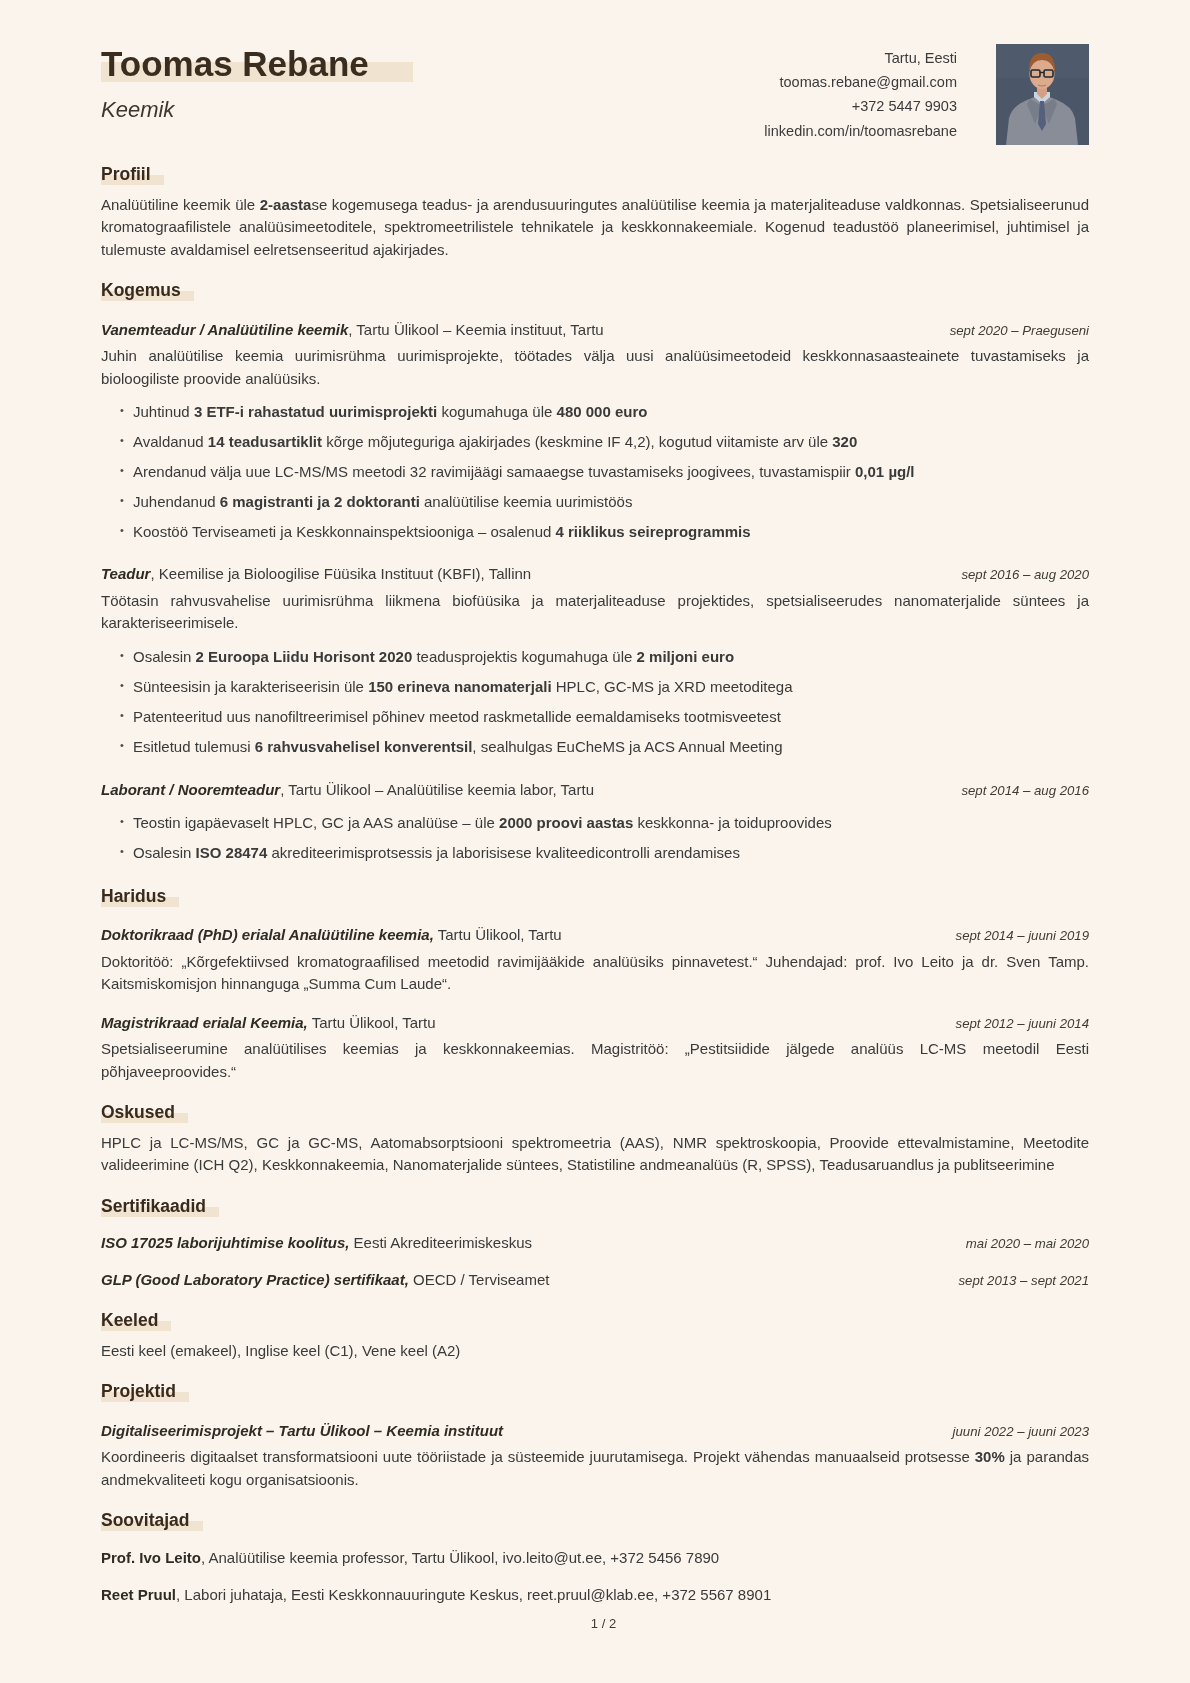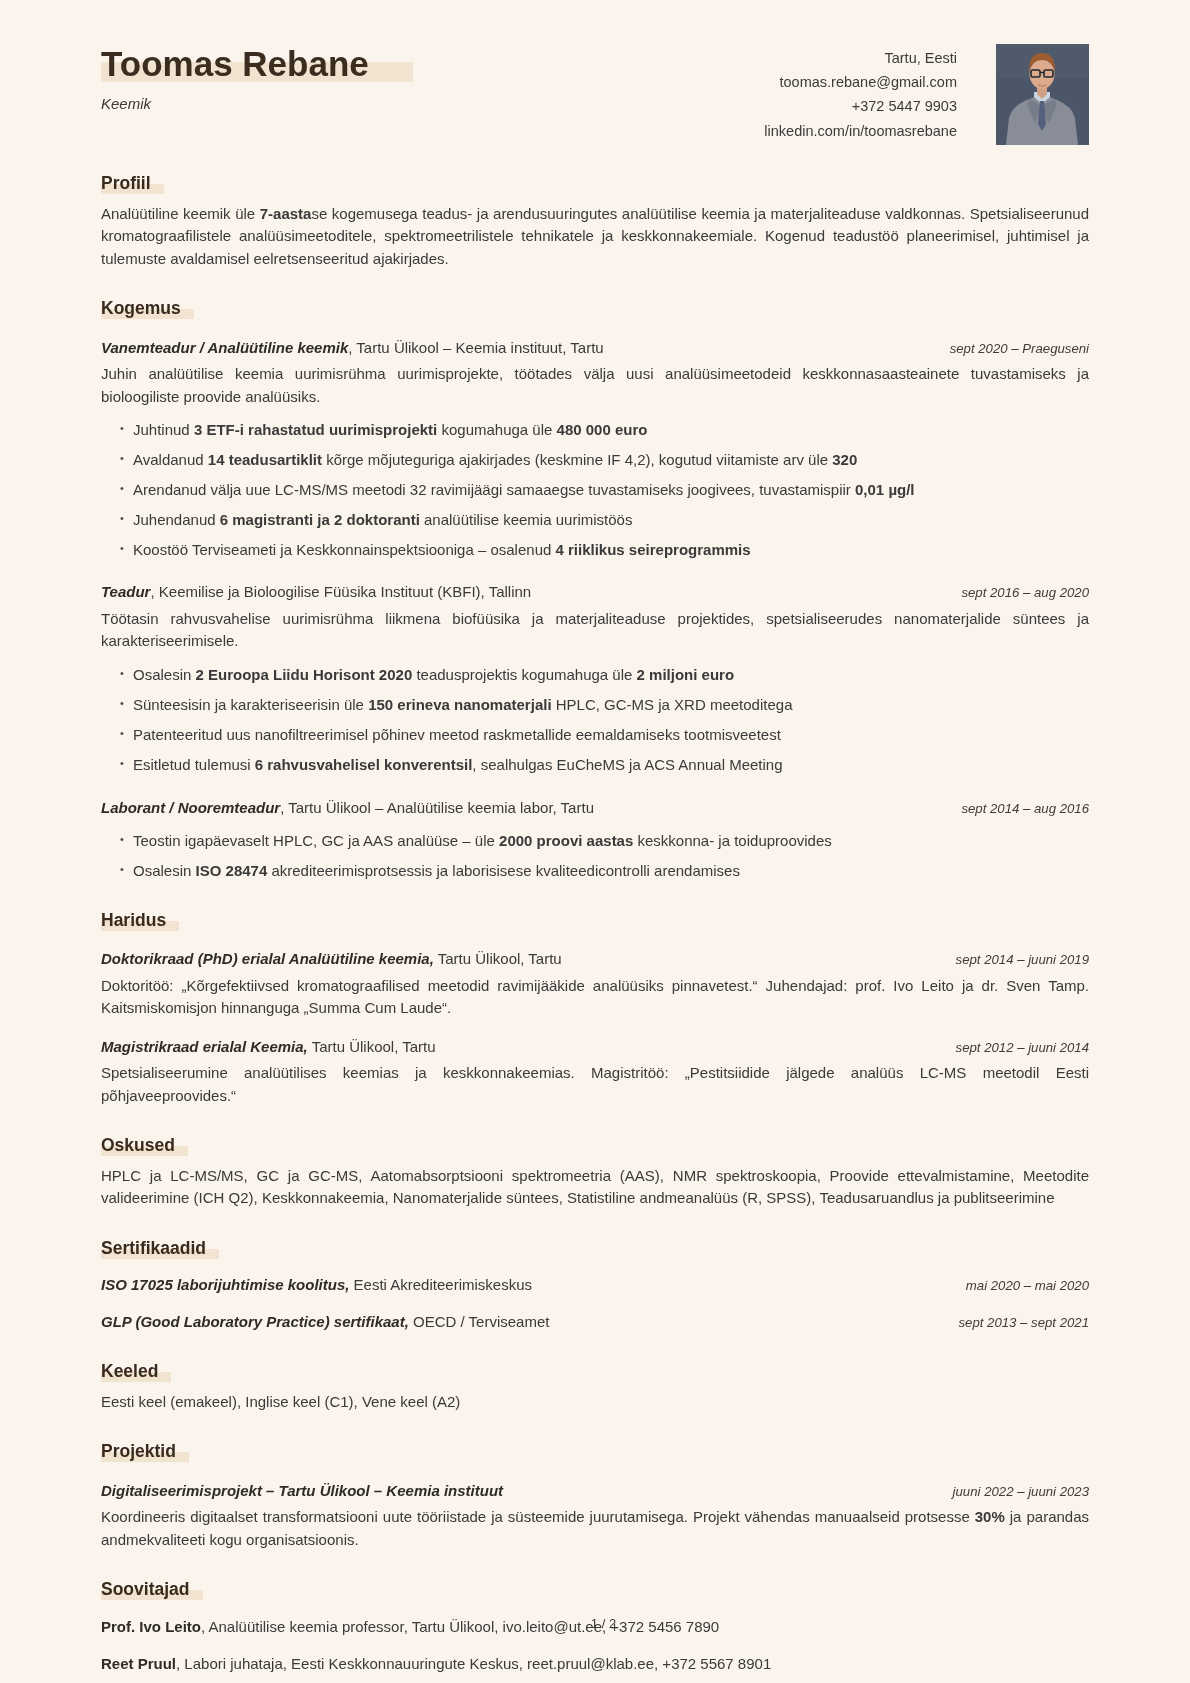--- a/index.html
+++ b/index.html
@@ -10,26 +10,26 @@
     font-size:15px;line-height:1.5;padding:44px 45px 40px;overflow:hidden;
   }
   b{font-weight:700;}
   
   .header{display:flex;justify-content:space-between;align-items:flex-start;}
   .name{
     display:inline-block;margin:0;font-size:35px;font-weight:700;color:#3a2c1e;line-height:1.15;
     background:linear-gradient(to bottom,transparent 46%,#f0e3d0 46%,#f0e3d0 96%,transparent 96%);
     padding-right:44px;
   }
-  .subtitle{font-style:italic;font-size:15px;color:#3c382f;margin-top:9px;}
+  .subtitle{font-style:italic;font-size:22px;color:#3c382f;margin-top:9px;}
   .header-right{display:flex;align-items:flex-start;gap:39px;}
   .contact{text-align:right;font-size:14.5px;line-height:1.67;color:#3b3b3b;margin-top:2px;}
   .photo{width:93px;height:101px;flex:none;display:block;}
   
-  .section{margin-top:27px;}
+  .section{margin-top:18px;}
   .section-heading{
     display:inline-block;margin:0;font-size:17.5px;font-weight:700;color:#392a1c;line-height:1.3;
     background:linear-gradient(to bottom,transparent 52%,#f0e3d0 52%,#f0e3d0 94%,transparent 94%);
     padding-right:13px;
   }
   .para{margin:7px 0 0;text-align:justify;}
   
   .entry{margin-top:16px;}
   .entry-row{display:flex;justify-content:space-between;align-items:baseline;}
   .role{font-weight:700;font-style:italic;color:#2f2b25;}
@@ -76,21 +76,21 @@
         <path d="M42 41 Q46 43 50 41" stroke="#b4795d" stroke-width="1.2" fill="none"></path>
         <rect x="35" y="26" width="9" height="7" rx="1.5" fill="none" stroke="#23272e" stroke-width="1.6"></rect>
         <rect x="48" y="26" width="9" height="7" rx="1.5" fill="none" stroke="#23272e" stroke-width="1.6"></rect>
         <line x1="44" y1="28.5" x2="48" y2="28.5" stroke="#23272e" stroke-width="1.4"></line>
       </svg>
     </div>
   </div>
 
   <div class="section">
     <h2 class="section-heading">Profiil</h2>
-    <p class="para"><span>Analüütiline keemik üle </span><b>7-aasta</b><span>se kogemusega teadus- ja arendusuuringutes analüütilise keemia ja materjaliteaduse valdkonnas. Spetsialiseerunud kromatograafilistele analüüsimeetoditele, spektromeetrilistele tehnikatele ja keskkonnakeemiale. Kogenud teadustöö planeerimisel, juhtimisel ja tulemuste avaldamisel eelretsenseeritud ajakirjades.</span></p>
+    <p class="para"><span>Analüütiline keemik üle </span><b>2-aasta</b><span>se kogemusega teadus- ja arendusuuringutes analüütilise keemia ja materjaliteaduse valdkonnas. Spetsialiseerunud kromatograafilistele analüüsimeetoditele, spektromeetrilistele tehnikatele ja keskkonnakeemiale. Kogenud teadustöö planeerimisel, juhtimisel ja tulemuste avaldamisel eelretsenseeritud ajakirjades.</span></p>
   </div>
 
   <div class="section">
     <h2 class="section-heading">Kogemus</h2>
 
     <div class="entry">
       <div class="entry-row">
         <div><span class="role">Vanemteadur / Analüütiline keemik</span><span class="org">, Tartu Ülikool – Keemia instituut, Tartu</span></div>
         <span class="dates">sept 2020 – Praeguseni</span>
       </div>

